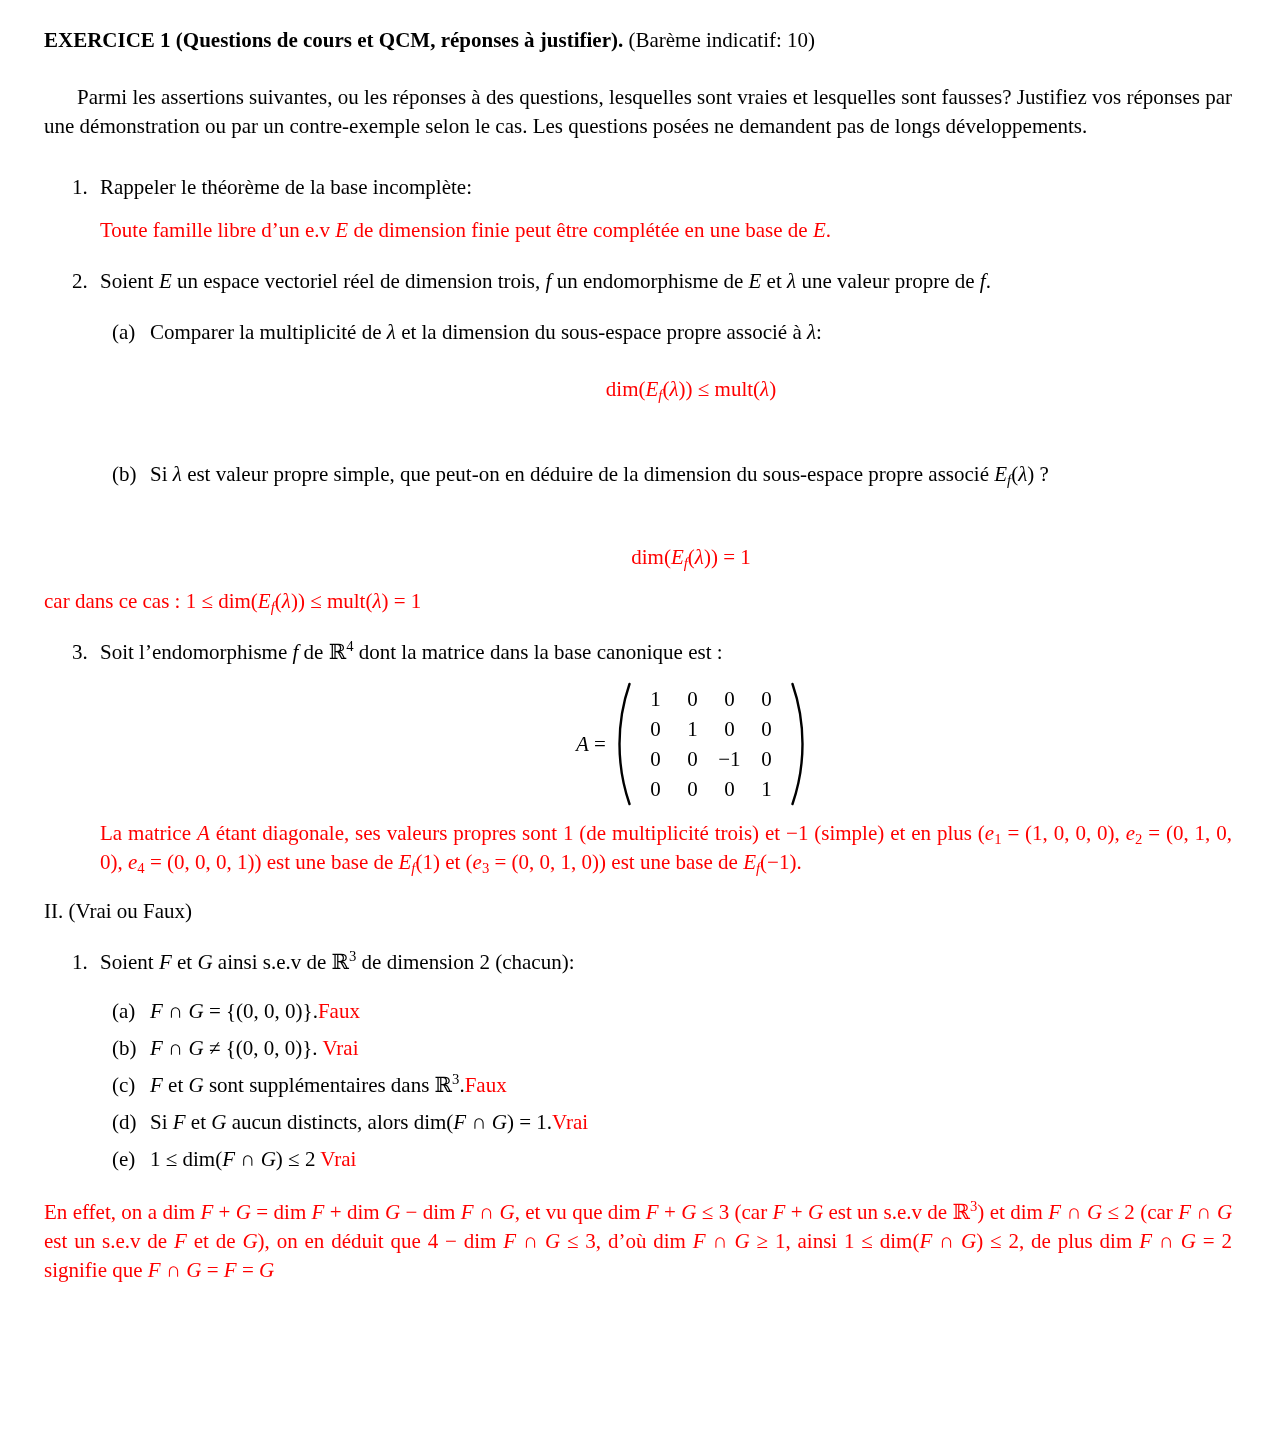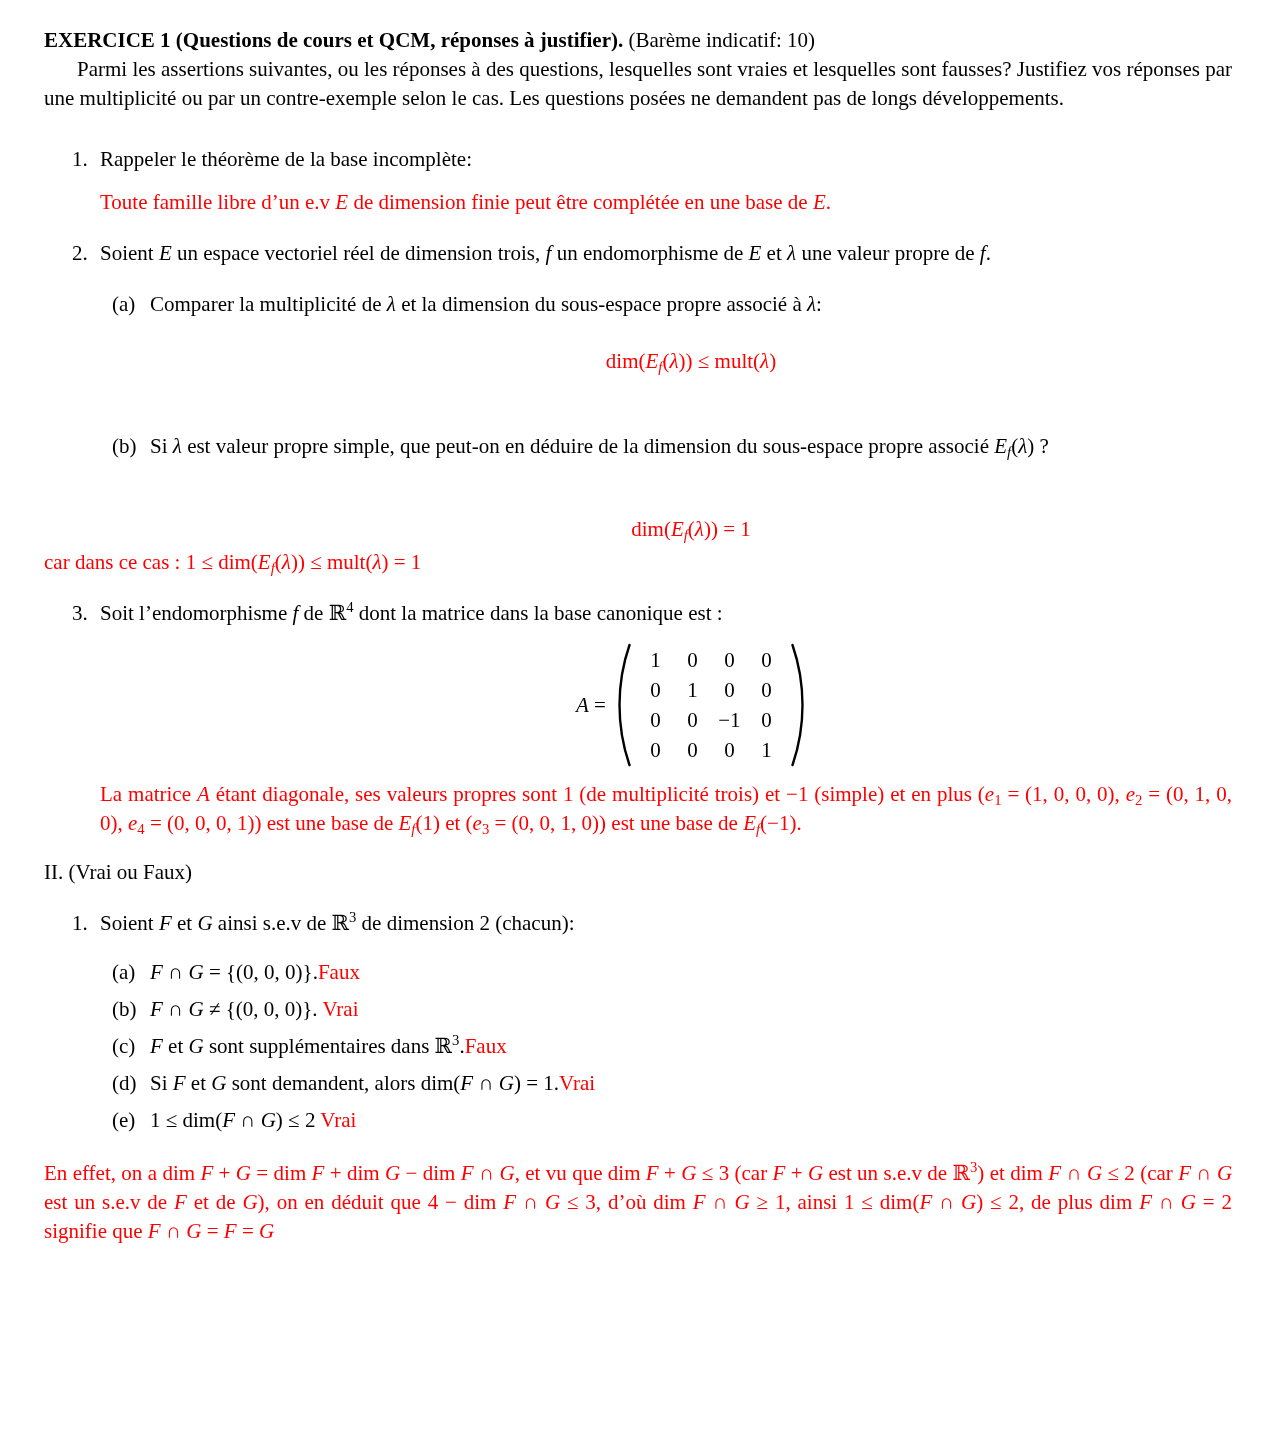--- a/index.html
+++ b/index.html
@@ -13,35 +13,35 @@
   .page { padding: 26px 44px 40px 44px; }
 
   
   .i   { font-style: italic; }
   .b   { font-weight: 700; }
   .r   { color: var(--c-red); }
   .red { color: var(--c-red); }
   .sub { font-size: 0.70em; vertical-align: -0.30em; line-height: 0; }
   .sup { font-size: 0.70em; vertical-align: 0.55em; line-height: 0; }
 
-  .title { white-space: nowrap; }
+  .title { margin-bottom: 28px; white-space: nowrap; }
   .intro { text-align: justify; text-indent: 33px; margin-bottom: 32px; }
 
   .sec-head { margin-left: 34px; margin-bottom: 20px; }
   .sec-head.top { margin-left: 0; font-family: Liberation Serif, serif; }
 
   .li { display: flex; align-items: baseline; }
   .li .mk { flex: 0 0 28px; }
   .li.lvl1 { margin-left: 28px; }
   .li.lvl2 { margin-left: 68px; }
   .li.lvl2 .mk { flex: 0 0 38px; }
   .li .ct { flex: 1 1 auto; }
   .nowrap { white-space: nowrap; }
 
-  .mb14 { margin-bottom: 14px; } .mb15 { margin-bottom: 4px; }
+  .mb14 { margin-bottom: 14px; } .mb15 { margin-bottom: 15px; }
   .mb20 { margin-bottom: 20px; } .mb22 { margin-bottom: 22px; }
   .mb28 { margin-bottom: 28px; } .mb54 { margin-bottom: 54px; }
   .mb56 { margin-bottom: 56px; } .mb8  { margin-bottom: 8px; } .mt24 { margin-top: 24px; }
 
   .answer-ind { margin-left: 56px; }
   .note-ind   { }
   .eq { margin-left: 106px; text-align: center; }
 
   .just { text-align: justify; }
 
@@ -54,21 +54,21 @@
   .mcell { width: 37px; text-align: center; }
   .paren { display: block; }
 </style>
 </head>
 <body>
 
 <div class="page">
 
   <div class="title"><span class="b">EXERCICE 1 (Questions de cours et QCM, réponses à justifier).</span><span> (Barème indicatif: 10)</span></div>
 
-  <p class="intro">Parmi les assertions suivantes, ou les réponses à des questions, lesquelles sont vraies et lesquelles sont fausses? Justifiez vos réponses par une multiplicité ou par un contre-exemple selon le cas. Les questions posées ne demandent pas de longs développements.</p>
+  <p class="intro">Parmi les assertions suivantes, ou les réponses à des questions, lesquelles sont vraies et lesquelles sont fausses? Justifiez vos réponses par une démonstration ou par un contre-exemple selon le cas. Les questions posées ne demandent pas de longs développements.</p>
 
 
   <div class="li lvl1 mb14">
     <span class="mk">1.</span>
     <span class="ct nowrap"><span>Rappeler le théorème de la base incomplète:</span></span>
   </div>
 
   <div class="answer-ind red mb22"><span>Toute famille libre d’un e.v </span><span class="i">E</span><span> de dimension finie peut être complétée en une base de </span><span class="i">E</span><span>.</span></div>
 
   <div class="li lvl1 mb22">
@@ -152,21 +152,21 @@
   <div class="li lvl2 mb8">
     <span class="mk">(b)</span>
     <span class="ct nowrap"><span class="i">F</span><span> ∩ </span><span class="i">G</span><span> ≠ {(0, 0, 0)}. </span><span class="r">Vrai</span></span>
   </div>
   <div class="li lvl2 mb8">
     <span class="mk">(c)</span>
     <span class="ct nowrap"><span class="i">F</span><span> et </span><span class="i">G</span><span> sont supplémentaires dans ℝ</span><span class="sup">3</span><span>.</span><span class="r">Faux</span></span>
   </div>
   <div class="li lvl2 mb8">
     <span class="mk">(d)</span>
-    <span class="ct nowrap"><span>Si </span><span class="i">F</span><span> et </span><span class="i">G</span><span> sont demandent, alors dim(</span><span class="i">F</span><span> ∩ </span><span class="i">G</span><span>) = 1.</span><span class="r">Vrai</span></span>
+    <span class="ct nowrap"><span>Si </span><span class="i">F</span><span> et </span><span class="i">G</span><span> aucun distincts, alors dim(</span><span class="i">F</span><span> ∩ </span><span class="i">G</span><span>) = 1.</span><span class="r">Vrai</span></span>
   </div>
   <div class="li lvl2 mb8">
     <span class="mk">(e)</span>
     <span class="ct nowrap"><span>1 ≤ dim(</span><span class="i">F</span><span> ∩ </span><span class="i">G</span><span>) ≤ 2 </span><span class="r">Vrai</span></span>
   </div>
 
   <div class="note-ind red just mt24"><span>En effet, on a dim </span><span class="i">F</span><span> + </span><span class="i">G</span><span> = dim </span><span class="i">F</span><span> + dim </span><span class="i">G</span><span> − dim </span><span class="i">F</span><span> ∩ </span><span class="i">G</span><span>, et vu que dim </span><span class="i">F</span><span> + </span><span class="i">G</span><span> ≤ 3 (car </span><span class="i">F</span><span> + </span><span class="i">G</span><span> est un s.e.v de ℝ</span><span class="sup">3</span><span>) et dim </span><span class="i">F</span><span> ∩ </span><span class="i">G</span><span> ≤ 2 (car </span><span class="i">F</span><span> ∩ </span><span class="i">G</span><span> est un s.e.v de </span><span class="i">F</span><span> et de </span><span class="i">G</span><span>), on en déduit que 4 − dim </span><span class="i">F</span><span> ∩ </span><span class="i">G</span><span> ≤ 3, d’où dim </span><span class="i">F</span><span> ∩ </span><span class="i">G</span><span> ≥ 1, ainsi 1 ≤ dim(</span><span class="i">F</span><span> ∩ </span><span class="i">G</span><span>) ≤ 2, de plus dim </span><span class="i">F</span><span> ∩ </span><span class="i">G</span><span> = 2 signifie que </span><span class="i">F</span><span> ∩ </span><span class="i">G</span><span> = </span><span class="i">F</span><span> = </span><span class="i">G</span></div>
 
 </div>
 

